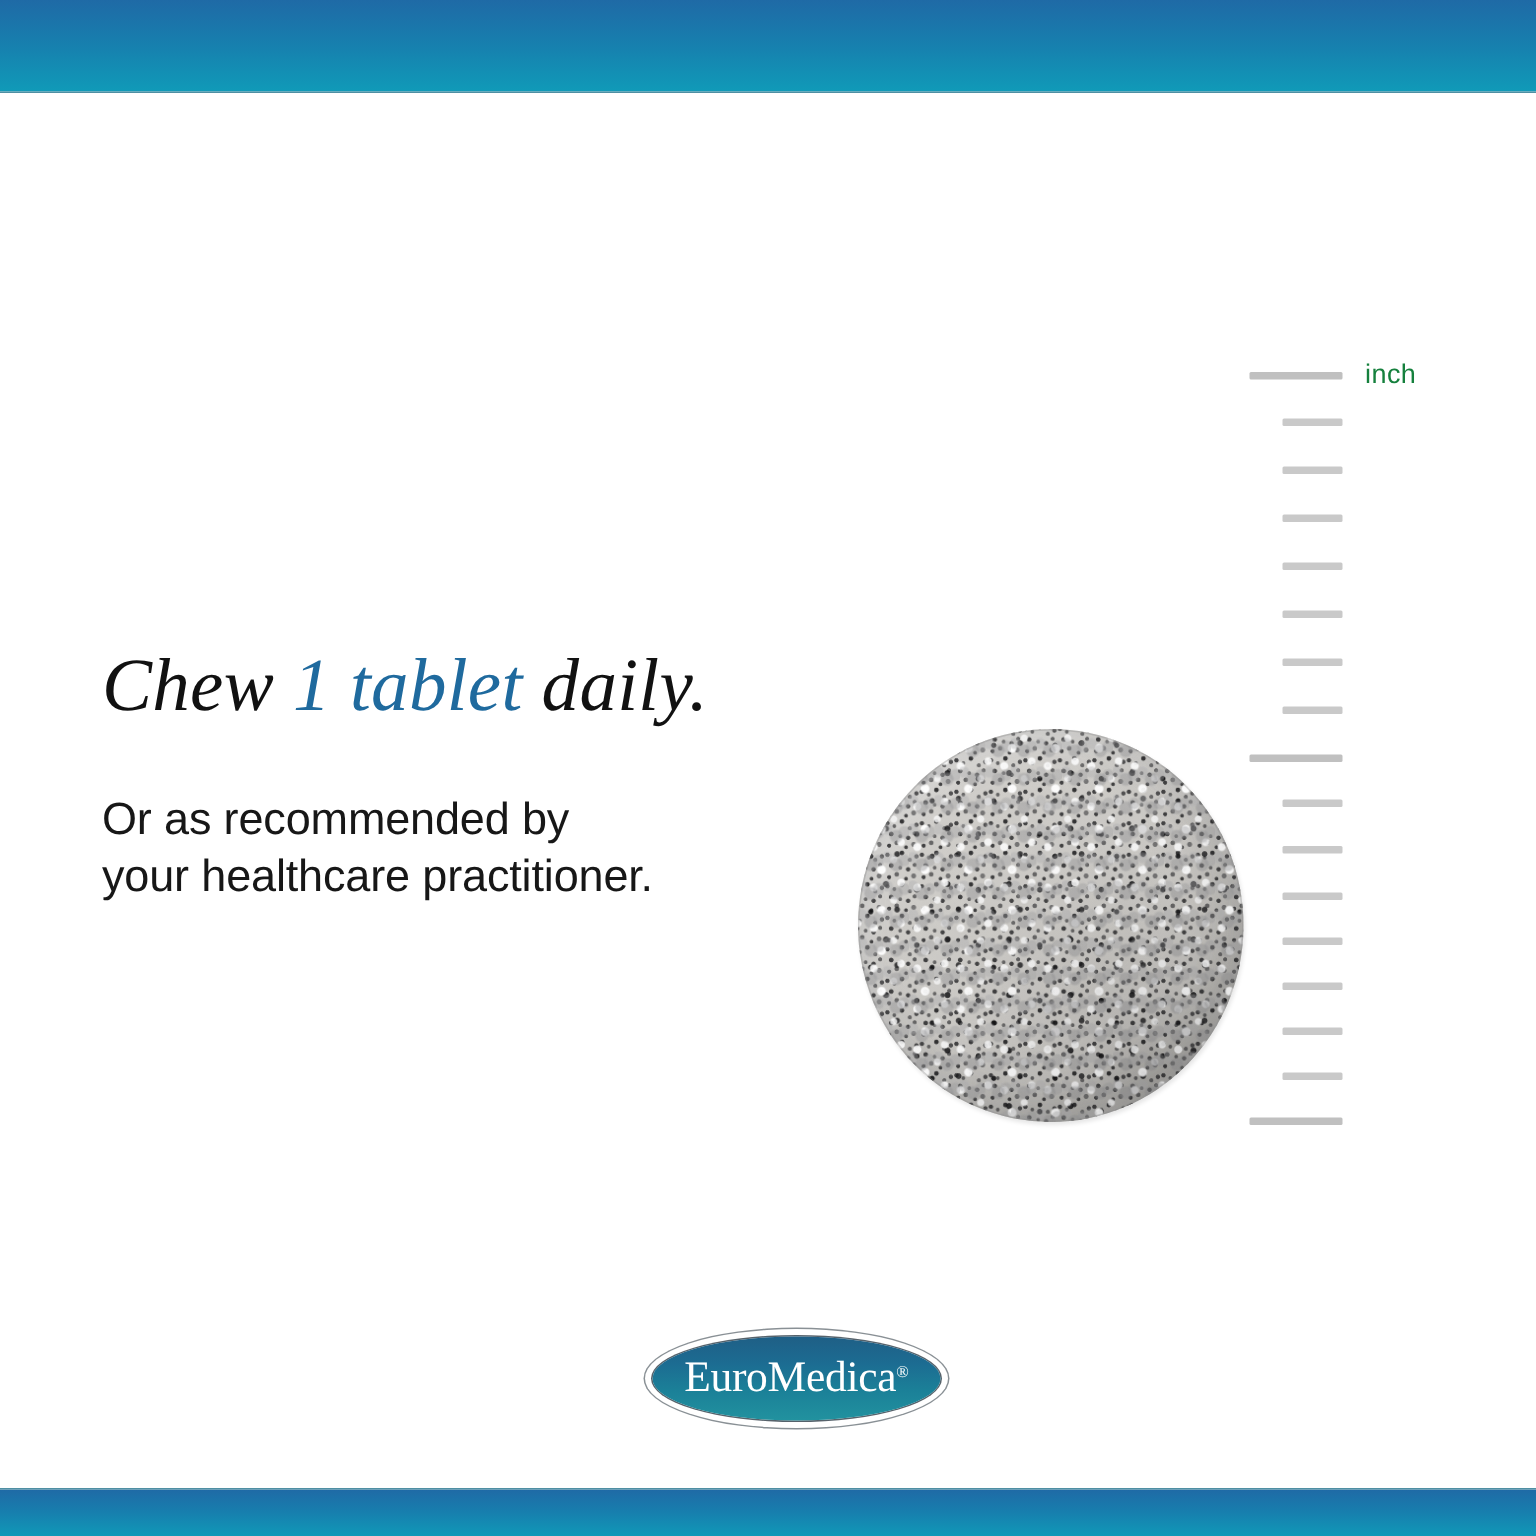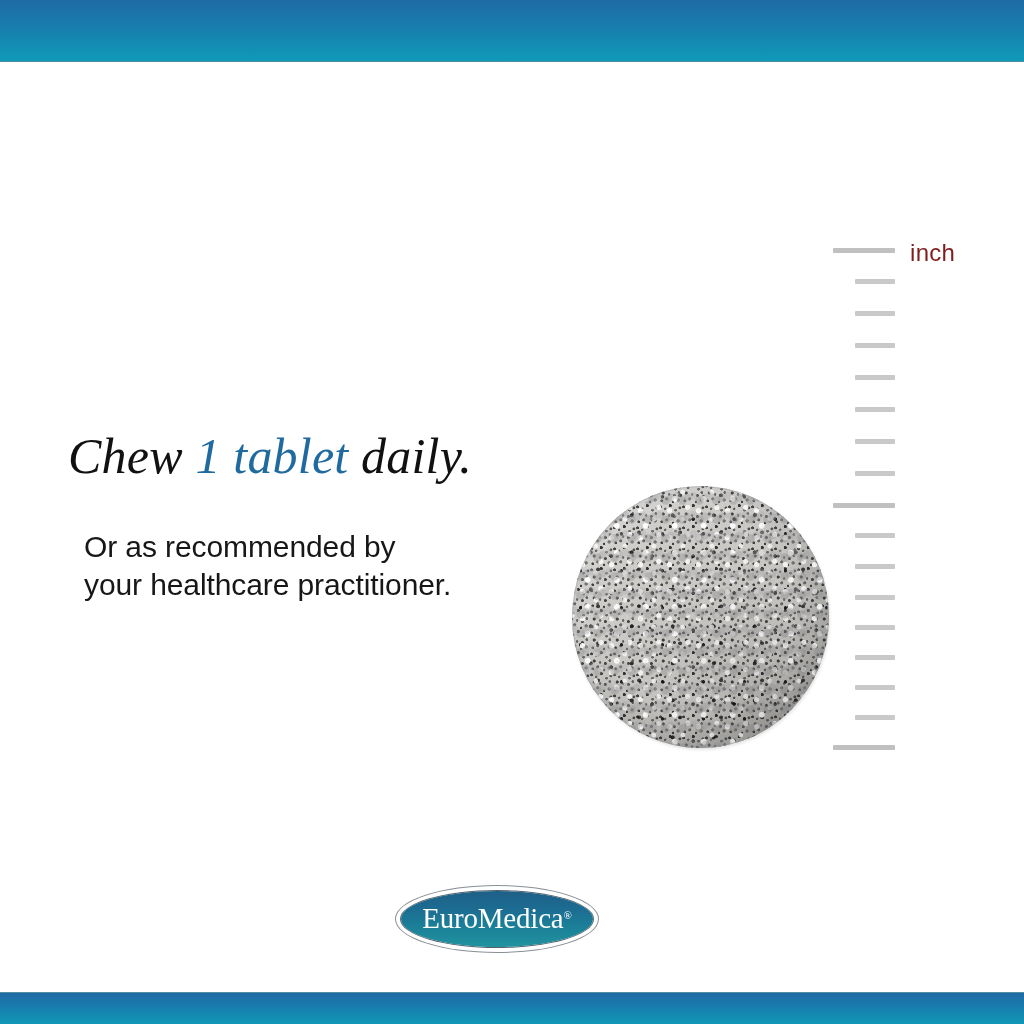--- a/index.html
+++ b/index.html
@@ -52,21 +52,21 @@
     color: #111111;
     white-space: nowrap;
     letter-spacing: 0.2px;
     font-style: italic;
   }
   .headline .accent { color: #1f6a9e; }
 
   
   .bodycopy {
     position: absolute;
-    left: 84px;
+    left: 68px;
     top: 528px;
     font-family: "Liberation Sans", sans-serif;
     font-size: 30px;
     line-height: 38px;
     color: #171717;
     white-space: pre-line;
     letter-spacing: -0.1px;
   }
 
   
@@ -173,29 +173,29 @@
     background: #c4c4c4;
     border-radius: 1px;
   }
   .tick.major { width: 62px; background: #c0c0c0; }
   .tick.minor { width: 40px; background: #c9c9c9; }
   .ruler-label {
     position: absolute;
     left: 910px;
     top: 239px;
     font-family: "Liberation Sans", sans-serif;
-    font-size: 24px;
-    color: #7f1d1d;
+    font-size: 18px;
+    color: #15803d;
     letter-spacing: 0.3px;
   }
 
   
   .logo {
     position: absolute;
-    left: 396px;
+    left: 430px;
     top: 886px;
     width: 202px;
     height: 66px;
     text-decoration: underline;
   }
   .logo-ring {
     position: absolute;
     inset: 0;
     border-radius: 50%;
     background: #ffffff;

